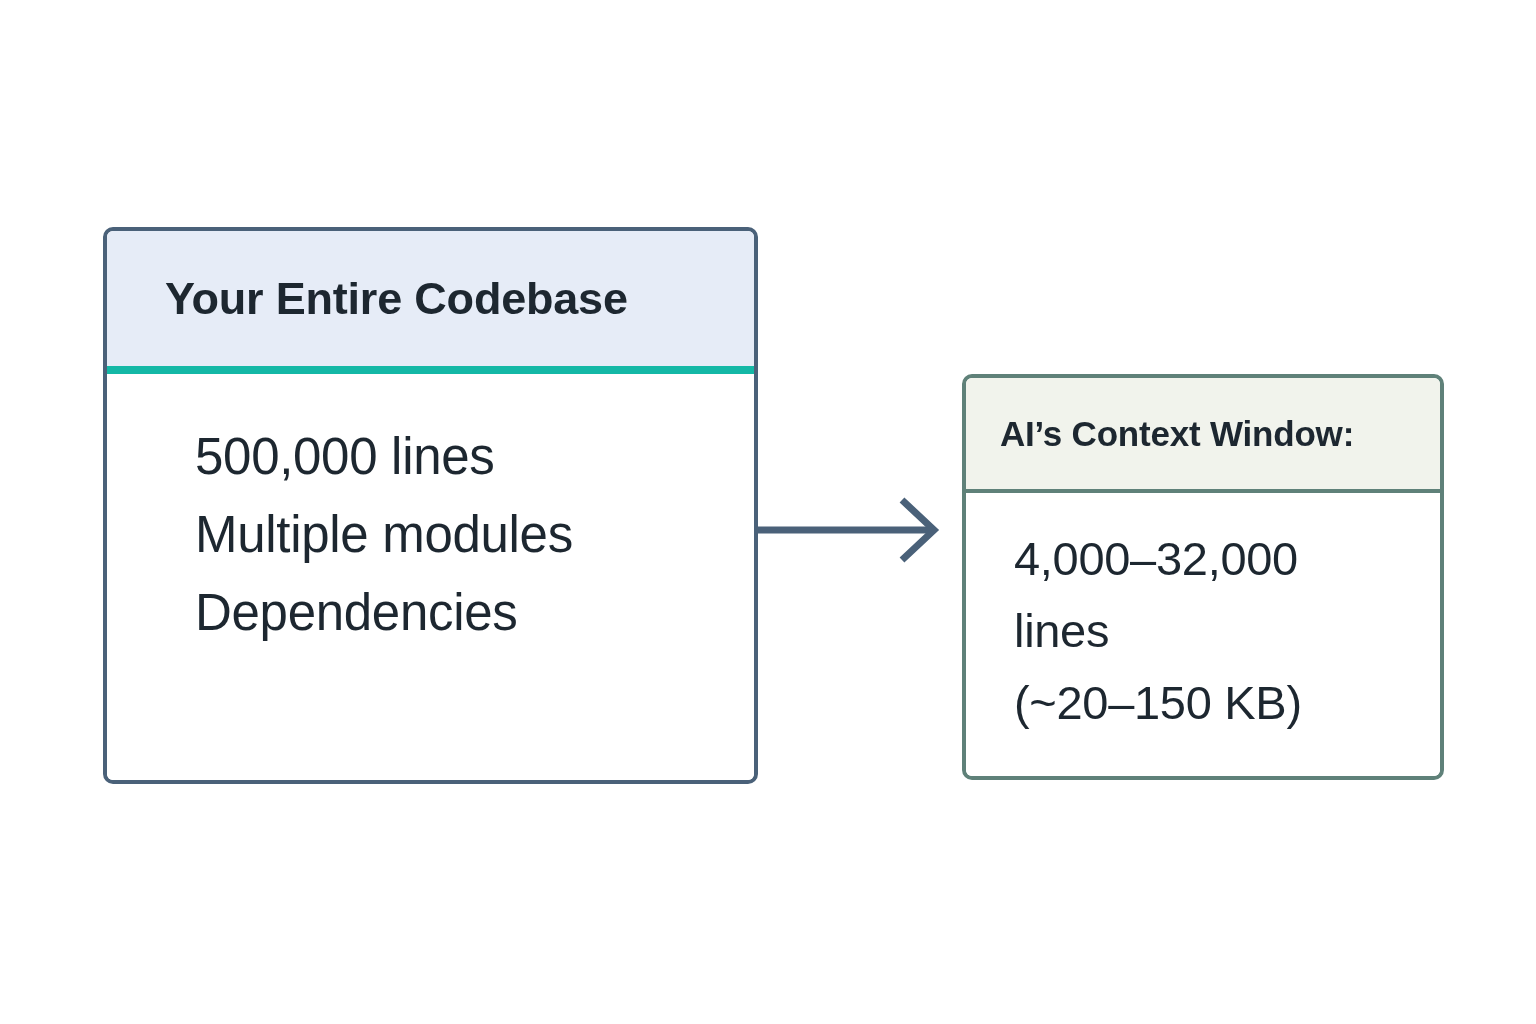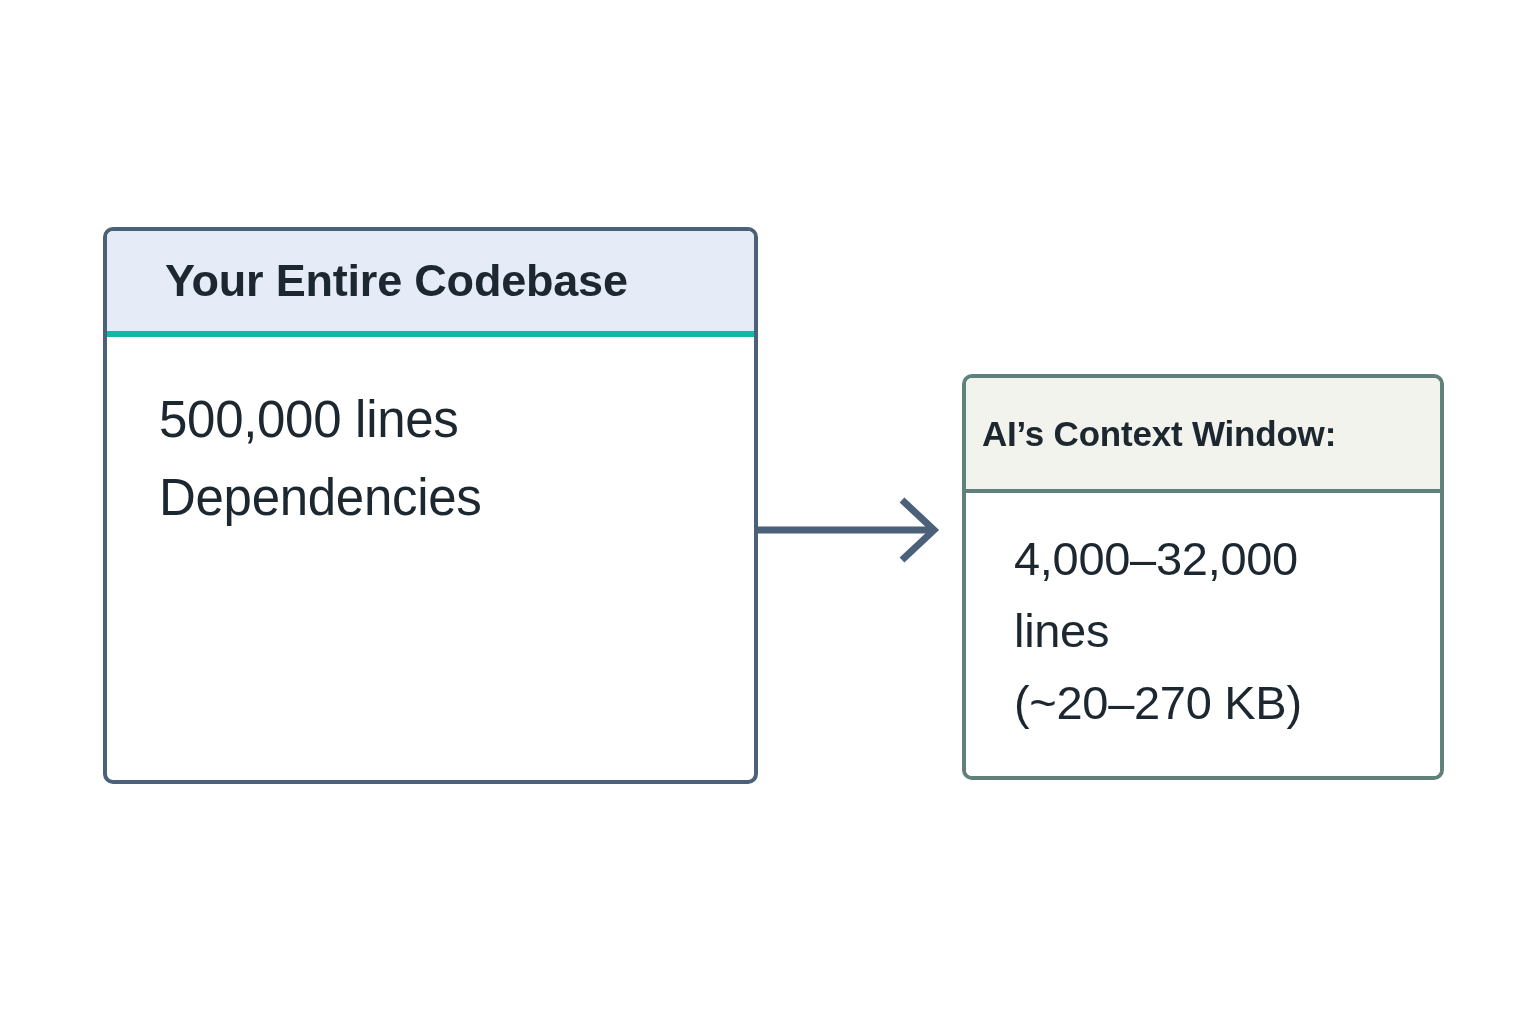--- a/index.html
+++ b/index.html
@@ -47,56 +47,56 @@
 
   
   #node-codebase {
     left: 103px;
     top: 227px;
     width: 655px;
     height: 557px;
     border: 4px solid #4a6179;
   }
   #node-codebase .node-header {
-    height: 106px;
+    height: 143px;
     background: #e6ecf7;
-    border-bottom: 6px solid #14b8a6;
+    border-bottom: 8px solid #14b8a6;
     padding-left: 58px;
   }
   #node-codebase .header-title {
     font-size: 45px;
     font-weight: bold;
     color: #1d2730;
     letter-spacing: -0.2px;
     white-space: pre;
   }
   #node-codebase .node-body {
     height: 406px;
-    padding: 44px 0 0 52px;
+    padding: 44px 0 0 88px;
   }
   #node-codebase .body-line {
     font-size: 51px;
     line-height: 78px;
     font-weight: 400;
     letter-spacing: -0.3px;
   }
 
   
   #node-context {
     left: 962px;
     top: 374px;
     width: 482px;
     height: 406px;
     border: 4px solid #5f8179;
   }
   #node-context .node-header {
     height: 115px;
     background: #f1f3ec;
     border-bottom: 4px solid #5f8179;
-    padding-left: 16px;
+    padding-left: 34px;
   }
   #node-context .header-title {
     font-size: 35px;
     font-weight: 600;
     color: #1d2730;
     letter-spacing: -0.2px;
     white-space: pre;
   }
   #node-context .node-body {
     height: 287px;
@@ -123,33 +123,34 @@
 <body>
 
 <div class="canvas">
 
   <div class="node" id="node-codebase">
     <div class="node-header">
       <span class="header-title">Your Entire Codebase</span>
     </div>
     <div class="node-body">
       <div class="body-line">500,000 lines</div>
+      <div class="body-line">Multiple modules</div>
       <div class="body-line">Dependencies</div>
     </div>
   </div>
 
   <svg id="connector-arrow" viewBox="0 0 200 90">
     <line x1="6" y1="40" x2="182" y2="40" stroke="#4a6179" stroke-width="7" stroke-linecap="butt"></line>
     <polyline points="152,10 184,40 152,70" fill="none" stroke="#4a6179" stroke-width="7" stroke-linecap="butt" stroke-linejoin="miter"></polyline>
   </svg>
 
   <div class="node" id="node-context">
     <div class="node-header">
       <span class="header-title">AI’s Context Window:</span>
     </div>
     <div class="node-body">
       <div class="body-line">4,000–32,000</div>
       <div class="body-line">lines</div>
-      <div class="body-line">(~20–270 KB)</div>
+      <div class="body-line">(~20–150 KB)</div>
     </div>
   </div>
 
 </div>
 
 </body></html>

